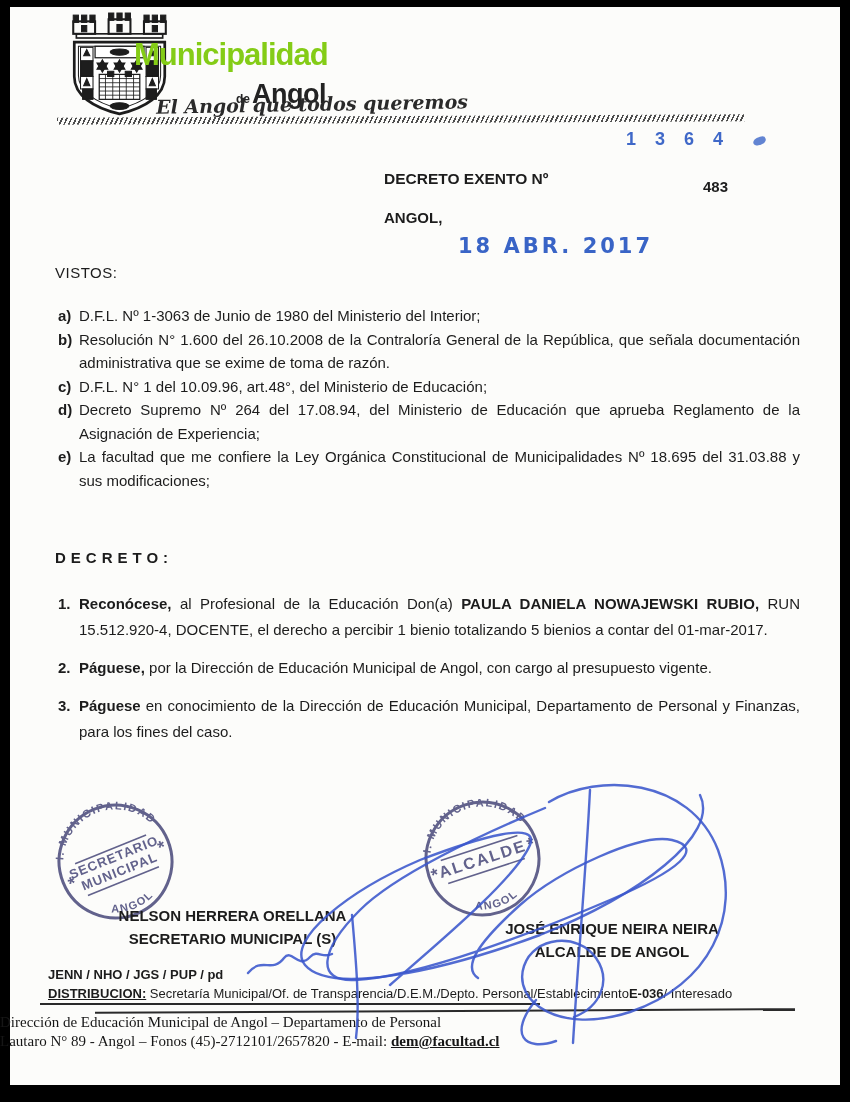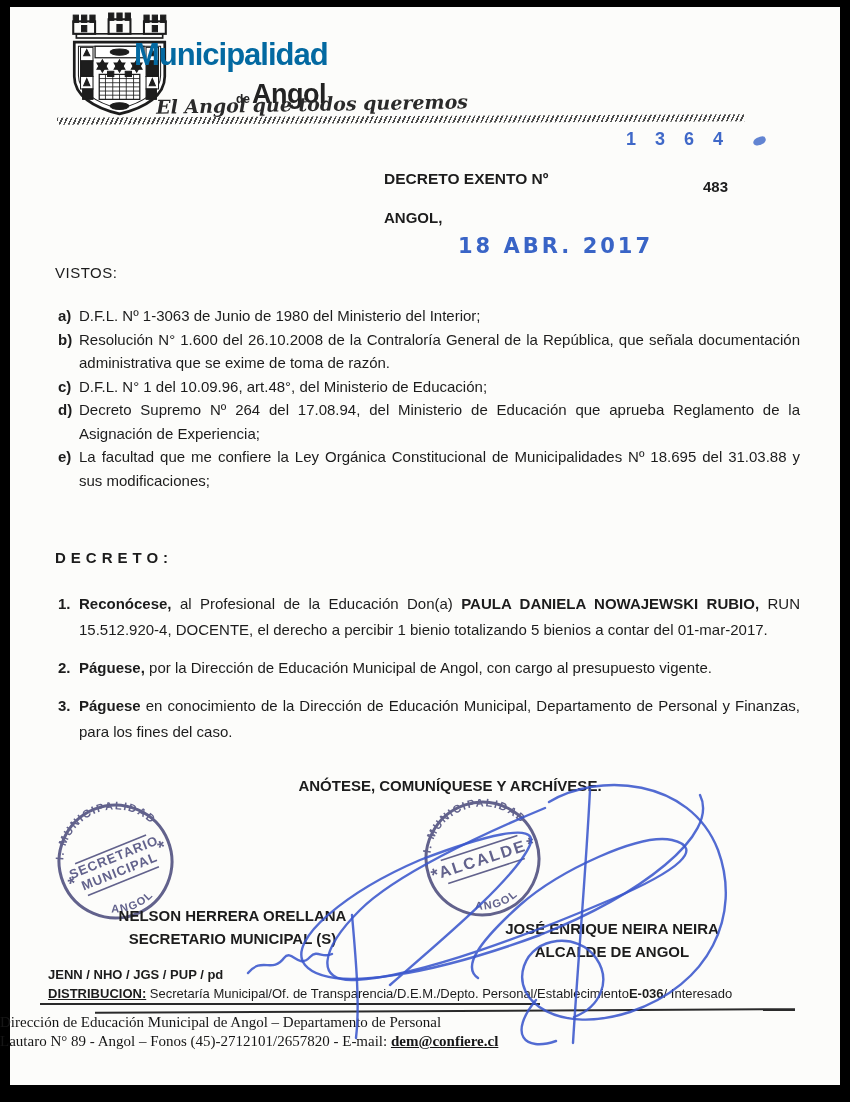--- a/index.html
+++ b/index.html
@@ -6,21 +6,21 @@
     --ink_blue:#2f5cc4; --stamp_ink:#4d4d7d; --pen_blue:#3a57cc; --text_black:#1c1c1c;
   }
   *{margin:0;padding:0;box-sizing:border-box;}
   html,body{background:#555;}
   .scan{position:relative;width:850px;height:1102px;background:#000;overflow:hidden;
         font-family:"Liberation Sans",sans-serif;color:var(--text_black);}
   .page{position:absolute;left:10px;top:7px;width:830px;height:1078px;background:#fcfcfa;}
   .abs{position:absolute;}
 
   
-  .org1{font-size:31px;font-weight:800;letter-spacing:-1px;color:#0369a1;}
+  .org1{font-size:31px;font-weight:800;letter-spacing:-1px;color:#84cc16;}
   .org2{font-size:27px;font-weight:800;letter-spacing:-0.5px;color:#232323;}
   .org-de{font-size:12px;font-weight:700;color:#232323;margin-right:2px;}
   .slogan{font-family:"DejaVu Serif",cursive;font-style:italic;font-weight:700;font-size:19px;
           color:#2a2a2a;transform:rotate(-1deg);}
   .wavy{height:7px;background:repeating-linear-gradient(115deg,#2e2e2e 0 1.6px,transparent 1.6px 4.2px);
         opacity:.85;transform:rotate(-0.3deg);}
 
   
   .folio{color:var(--ink_blue);font-size:18px;font-weight:700;letter-spacing:7px;opacity:.92;}
   .blue-blob{width:13px;height:8px;background:var(--ink_blue);border-radius:60% 40% 55% 45%;
@@ -207,21 +207,20 @@
         <div class="lbl">2.</div>
         <div class="itx"><span class="b">Páguese,</span><span> por la Dirección de Educación Municipal de Angol, con cargo al presupuesto vigente.</span></div>
       </div>
 
       <div class="row">
         <div class="lbl">3.</div>
         <div class="itx"><span class="b">Páguese</span><span> en conocimiento de la Dirección de Educación Municipal, Departamento de Personal y Finanzas, para los fines del caso.</span></div>
       </div>
     </div>
 
-  <div class="abs closing" style="left:240px;top:777px;">ANÓTESE, COMUNÍQUESE Y ARCHÍVESE.</div>
 
   <svg class="abs seal" style="left:45px;top:791px;transform:rotate(-22deg);" width="141" height="141" viewBox="-70 -70 140 140">
     <defs>
       <path id="arcT1" d="M -50 -14 A 52 52 0 0 1 50 -14"></path>
       <path id="arcB1" d="M -38 34 A 52 52 0 0 0 38 34"></path>
     </defs>
     <circle cx="0" cy="0" r="56" stroke-width="3"></circle>
     <text class="arc"><textPath href="#arcT1" startOffset="50%" text-anchor="middle">I. MUNICIPALIDAD</textPath></text>
     <line x1="-38" y1="-13" x2="38" y2="-13" stroke-width="1.6"></line>
     <text class="mid" x="0" y="0" text-anchor="middle">SECRETARIO</text>
@@ -256,21 +255,21 @@
     <div>SECRETARIO MUNICIPAL (S)</div>
   </div>
 
   <div class="abs initials" style="left:48px;top:967px;">JENN / NHO / JGS / PUP / pd</div>
   <div class="abs distribution" style="left:48px;top:986px;width:760px;"><span class="b u">DISTRIBUCION:</span><span> Secretaría Municipal/Of. de Transparencia/D.E.M./Depto. Personal/Establecimiento</span><span class="b">E-036</span><span>/ Interesado</span></div>
   <div class="abs hline" style="left:40px;top:1003px;width:500px;"></div>
   <div class="abs hline" style="left:95px;top:1010px;width:700px;transform:rotate(-0.3deg);"></div>
 
   <div class="abs footer" style="left:0;top:1013px;">
     <div>Dirección de Educación Municipal de Angol – Departamento de Personal</div>
-    <div><span>Lautaro  N°  89 - Angol – Fonos (45)-2712101/2657820 - E-mail:  </span><span class="b u">dem@confiere.cl</span></div>
+    <div><span>Lautaro  N°  89 - Angol – Fonos (45)-2712101/2657820 - E-mail:  </span><span class="b u">dem@facultad.cl</span></div>
   </div>
 
   <svg class="abs pen" style="left:0;top:760px;" width="850" height="300" viewBox="0 0 850 300">
 
     <path d="M 700 35 C 720 75, 640 135, 540 175 C 440 212, 330 235, 305 205 C 285 180, 350 130, 420 100 C 480 77, 540 60, 530 85 C 515 120, 430 190, 390 225"></path>
     <path d="M 545 48 C 480 75, 395 115, 360 150 C 320 190, 315 222, 355 220 C 420 217, 540 170, 610 140 C 680 110, 705 88, 672 80 C 640 73, 560 110, 520 145 C 478 183, 462 207, 478 218"></path>
     <path d="M 248 213 C 262 196, 272 214, 284 198 C 292 188, 298 210, 310 197 C 318 189, 322 199, 332 194"></path>
     <path d="M 352 155 C 356 200, 360 245, 356 278"></path>
 
     <path d="M 549 42 C 598 12, 690 18, 718 90 C 742 155, 710 225, 630 252 C 560 275, 512 242, 524 206 C 534 176, 578 172, 596 198 C 612 221, 600 247, 574 257"></path>

